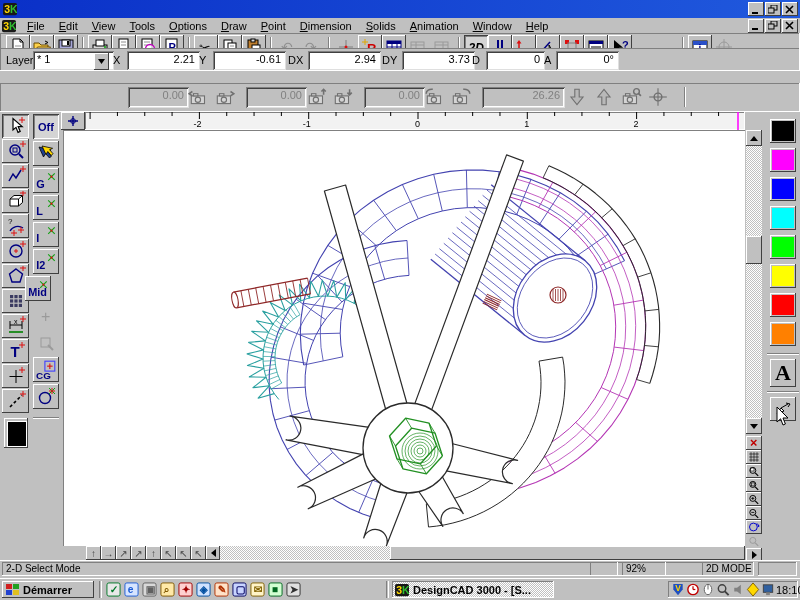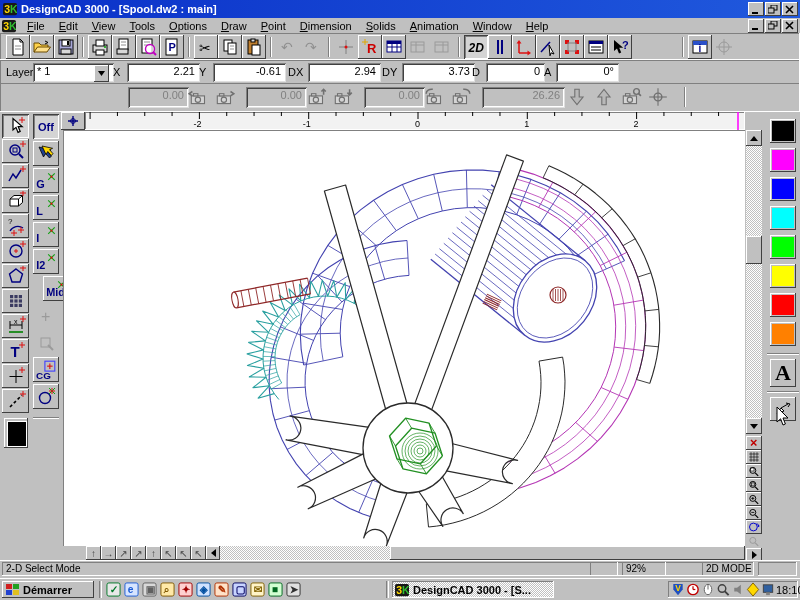--- a/index.html
+++ b/index.html
@@ -39,21 +39,20 @@
 <div id="screen">
 
   <div class="a titlebar">
     <span id="app-icon-title">
         <svg width="14" height="14" viewBox="0 0 16 16">
           <rect x="0" y="1" width="16" height="14" rx="2" fill="#181818"></rect>
           <text x="1.5" y="12" fill="#ffd800" font-size="12" font-family="'Liberation Sans',sans-serif" font-weight="bold">3</text>
           <text x="8" y="12" fill="#30c030" font-size="12" font-family="'Liberation Sans',sans-serif" font-weight="bold">K</text>
         </svg>
       </span>
-    <span class="titletext">DesignCAD 3000 - [Spool.dw2 : main]</span>
     <span style="flex:1"></span>
     <span class="winbtn out2">
         <svg width="10" height="9">
           <rect x="1" y="7" width="6" height="2" fill="#000"></rect>
         </svg>
       </span>
     <span class="winbtn out2">
         <svg width="10" height="9">
           <rect x="3" y="0" width="6" height="5" fill="none" stroke="#000"></rect>
           <rect x="0" y="3" width="6" height="5" fill="#c0c0c0" stroke="#000"></rect>
@@ -280,21 +279,21 @@
       </span>
       <span class="tbtn out2" style="box-shadow:none">
         <svg width="20" height="20" viewBox="0 0 20 20">
           <circle cx="10" cy="10" r="5" fill="none" stroke="#9a9a9a" stroke-width="1"></circle>
           <line x1="10" y1="2" x2="10" y2="18" stroke="#9a9a9a" stroke-width="1"></line>
           <line x1="2" y1="10" x2="18" y2="10" stroke="#9a9a9a" stroke-width="1"></line>
         </svg>
       </span>
     </div>
 
-  <div class="a in2" id="coord-bar" style="left:0;top:60px;width:800px;height:32px">
+  <div class="a in2" id="coord-bar" style="left:0;top:48px;width:800px;height:23px">
       <span class="a lbl" style="left:6px;top:6px">Layer</span>
   <div class="a field" style="left:33px;top:3px;width:72px;height:17px;text-align:left;padding-left:4px">* 1
     <span class="combo-arrow out2">
           <svg width="7" height="5">
             <path d="M0 0 h7 l-3.5 5 z" fill="#000"></path>
           </svg>
         </span></div>
       <span class="a lbl" style="left:113px;top:6px">X</span>
         <div class="a field" style="left:127px;top:3px;width:66px;height:17px">2.21</div>
       <span class="a lbl" style="left:199px;top:6px">Y</span>
@@ -535,21 +534,21 @@
         </svg>
       </div>
       <div class="a snapbtn out2" style="left:33px;top:137px">
         <svg width="24" height="22" viewBox="0 0 22 20">
           <text x="2" y="16" fill="#000080" font-size="10" font-family="'Liberation Sans',sans-serif" font-weight="bold">I2</text>
           <line x1="13" y1="3" x2="19" y2="9" stroke="#10a010" stroke-width="1"></line>
           <line x1="19" y1="3" x2="13" y2="9" stroke="#10a010" stroke-width="1"></line>
           <circle cx="16" cy="6" r="1" fill="#dd1010" stroke="none" stroke-width="1"></circle>
         </svg>
       </div>
-      <div class="a snapbtn out2" style="left:43px;top:164px">
+      <div class="a snapbtn out2" style="left:25px;top:164px">
         <svg width="24" height="22" viewBox="0 0 22 20">
           <text x="2" y="16" fill="#000080" font-size="10" font-family="'Liberation Sans',sans-serif" font-weight="bold">Mid</text>
           <line x1="13" y1="3" x2="19" y2="9" stroke="#10a010" stroke-width="1"></line>
           <line x1="19" y1="3" x2="13" y2="9" stroke="#10a010" stroke-width="1"></line>
           <circle cx="16" cy="6" r="1" fill="#dd1010" stroke="none" stroke-width="1"></circle>
         </svg>
       </div>
       <div class="a snapbtn out2" style="left:33px;top:191px;box-shadow:none">
         <svg width="20" height="20" viewBox="0 0 20 20">
           <text x="5" y="16" fill="#9a9a9a" font-size="16" font-family="'Liberation Sans',sans-serif">+</text>

